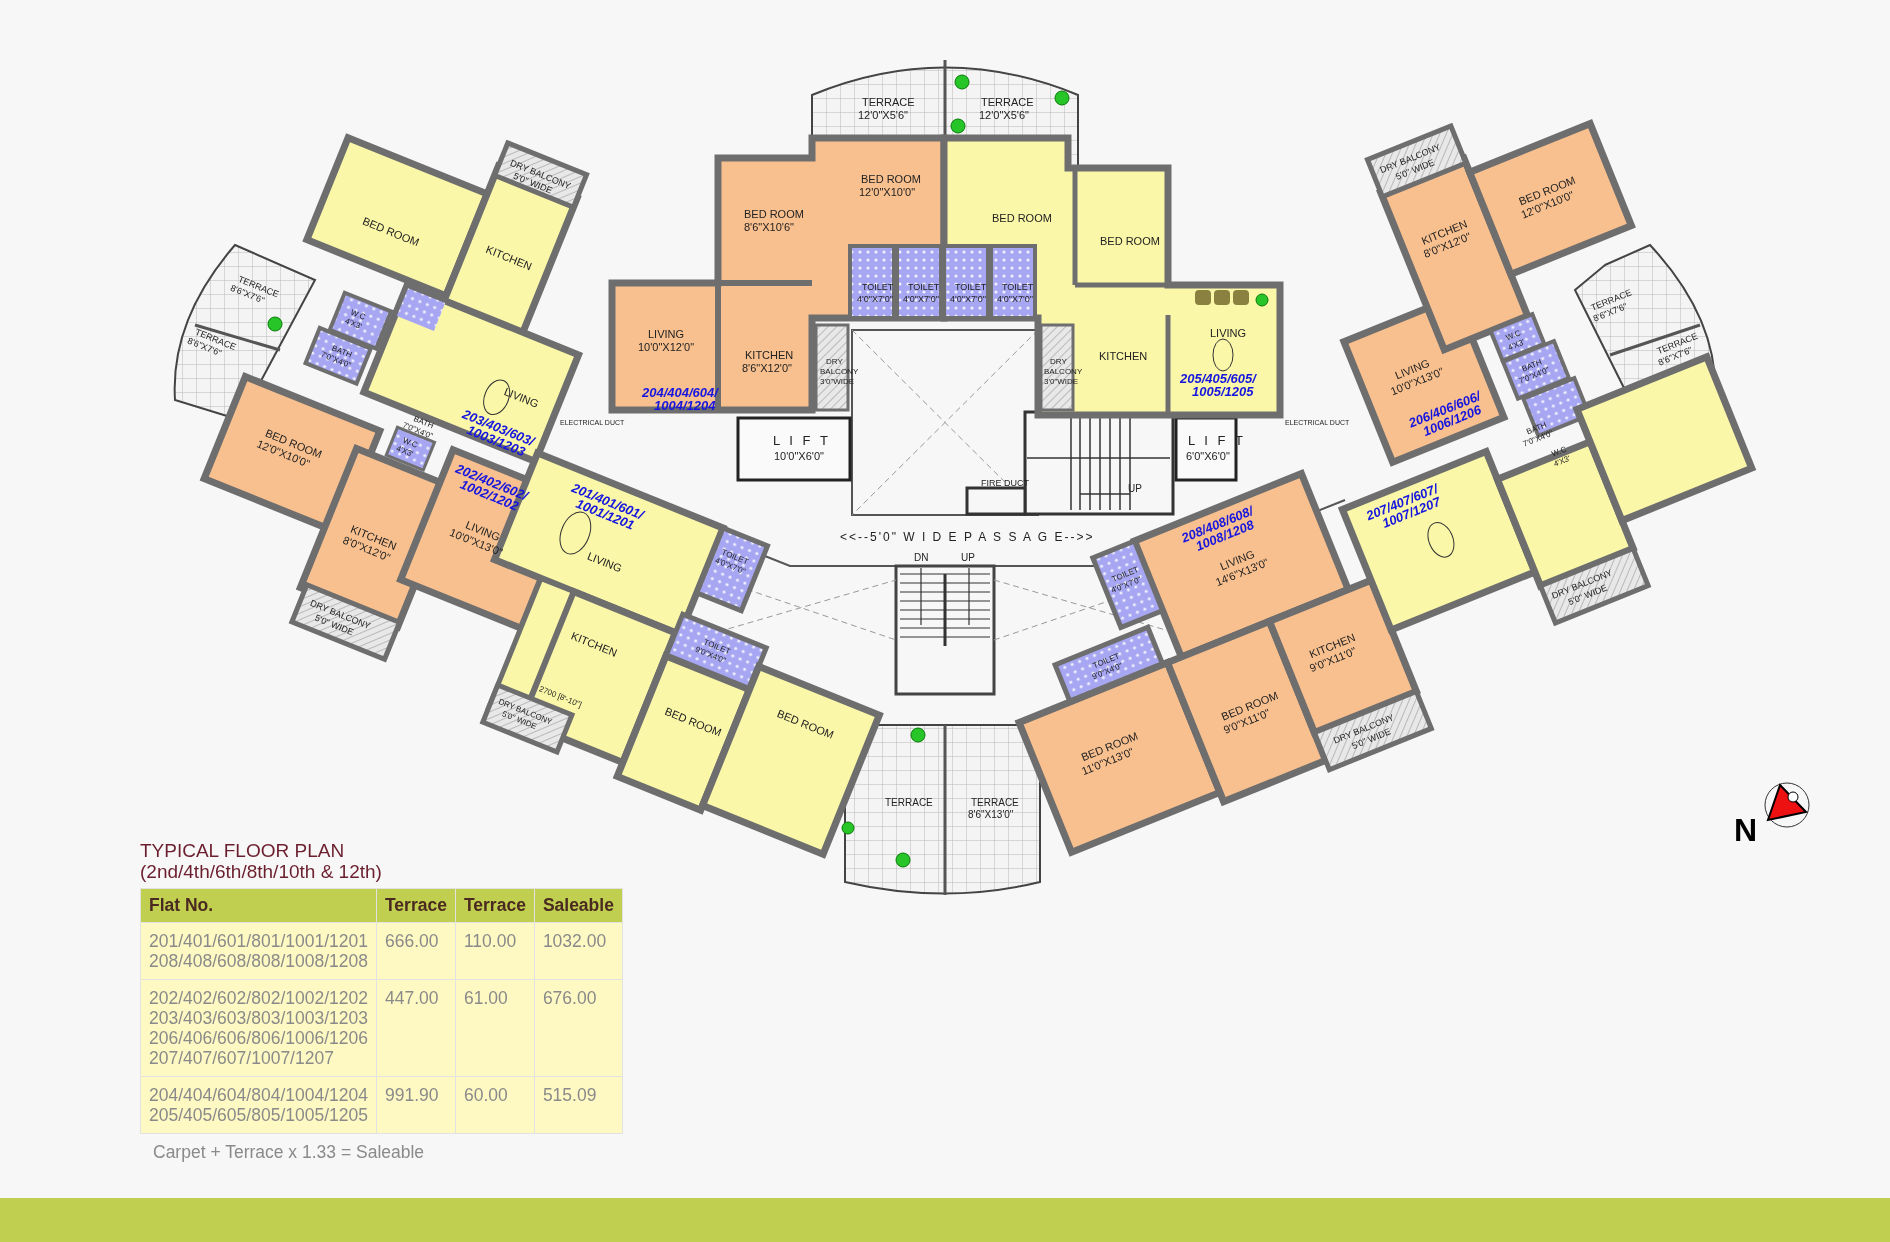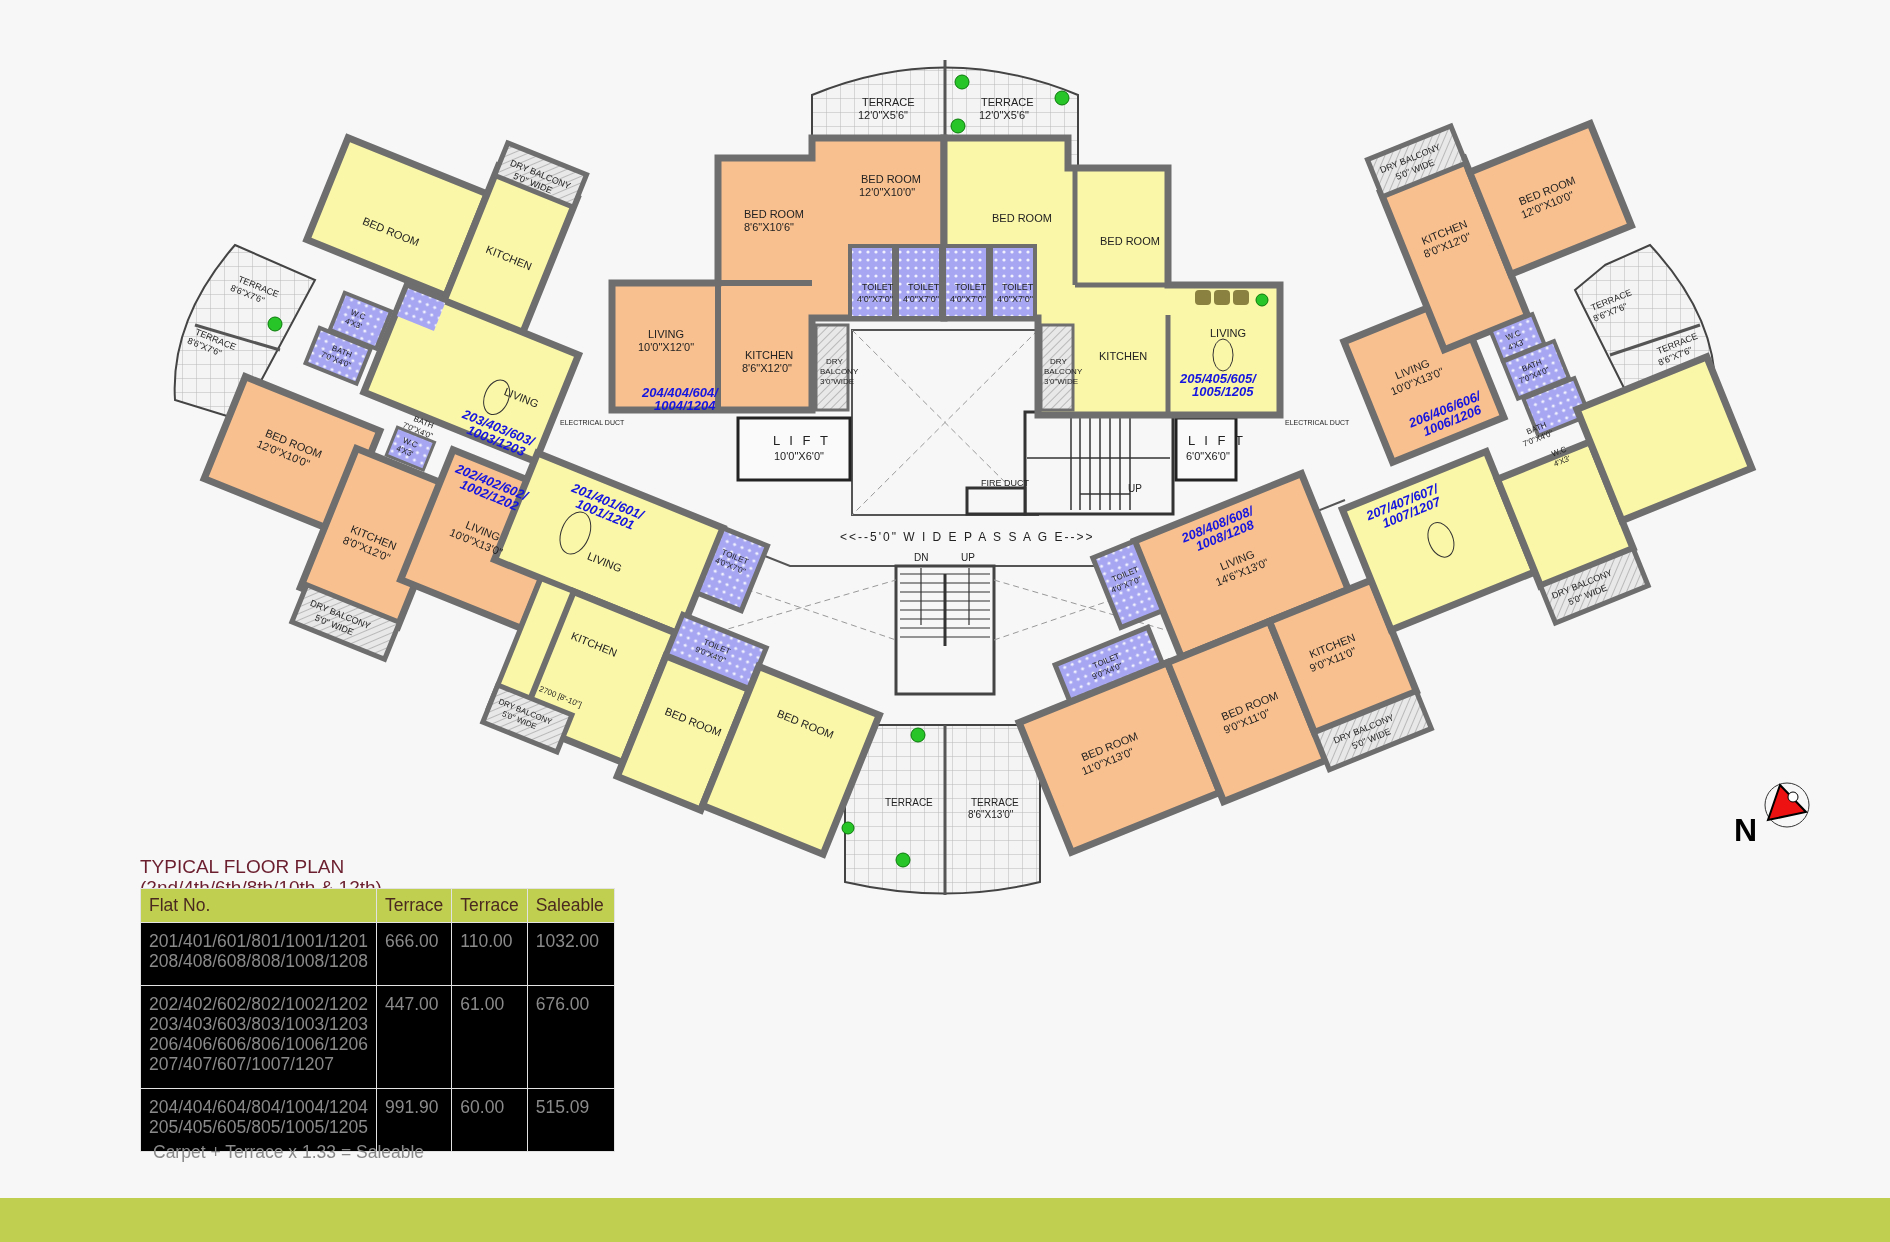--- a/index.html
+++ b/index.html
@@ -1,24 +1,24 @@
 <!DOCTYPE html>
 <html><head>
 <meta charset="utf-8">
 <style>
   html, body { margin:0; padding:0; }
   body { width:1890px; height:1242px; background:#f7f7f8; position:relative; overflow:hidden; font-family:"Liberation Sans", sans-serif; }
   #plan { position:absolute; left:0; top:0; width:1890px; height:1200px; }
   .cad { font-family:"Liberation Sans Narrow","Liberation Sans", sans-serif; fill:#222; }
   .lbl { font-size:11px; }
   .flat { font-size:13px; font-weight:bold; fill:#1515e0; font-style:italic; }
-  .title-block { position:absolute; left:140px; top:840px; color:#6b1f2e; font-size:19px; line-height:21px;margin-top:16px; }
+  .title-block { position:absolute; left:140px; top:840px; color:#6b1f2e; font-size:19px; line-height:21px; }
   table.area { position:absolute; left:140px; top:888px; border-collapse:collapse; font-size:17.5px; color:#8a8a8a; }
-  table.area th { background:#c0cf4f; color:#4a2a20; font-weight:normal; text-align:left; padding:6px 8px 6px 8px; height:20px; border:1px solid #e2e2e2; }
-  table.area td { vertical-align:top; padding:8px 8px 14px 8px; border:1px solid #e2e2e2; background:#000000; line-height:20px; }
+  table.area th { background:#c0cf4f; color:#4a2a20; font-weight:bold; text-align:left; padding:6px 8px 6px 8px; height:20px; border:1px solid #e2e2e2; }
+  table.area td { vertical-align:top; padding:8px 8px 8px 8px; border:1px solid #e2e2e2; background:#fef9c3; line-height:20px; }
   table.area td.flats { white-space:pre-line; }
   .formula { position:absolute; left:153px; top:1142px; color:#8a8a8a; font-size:17.5px; }
   .footer { position:absolute; left:0; top:1198px; width:1890px; height:44px; background:#c0cf4f; }
   .north { position:absolute; left:1734px; top:812px; font-size:32px; font-weight:bold; color:#000; }
   .north-symbol { position:absolute; left:1762px; top:780px; width:50px; height:50px; }
 </style>
 </head>
 <body>
 
 <svg id="plan" viewBox="0 0 1890 1200" xmlns="http://www.w3.org/2000/svg">

